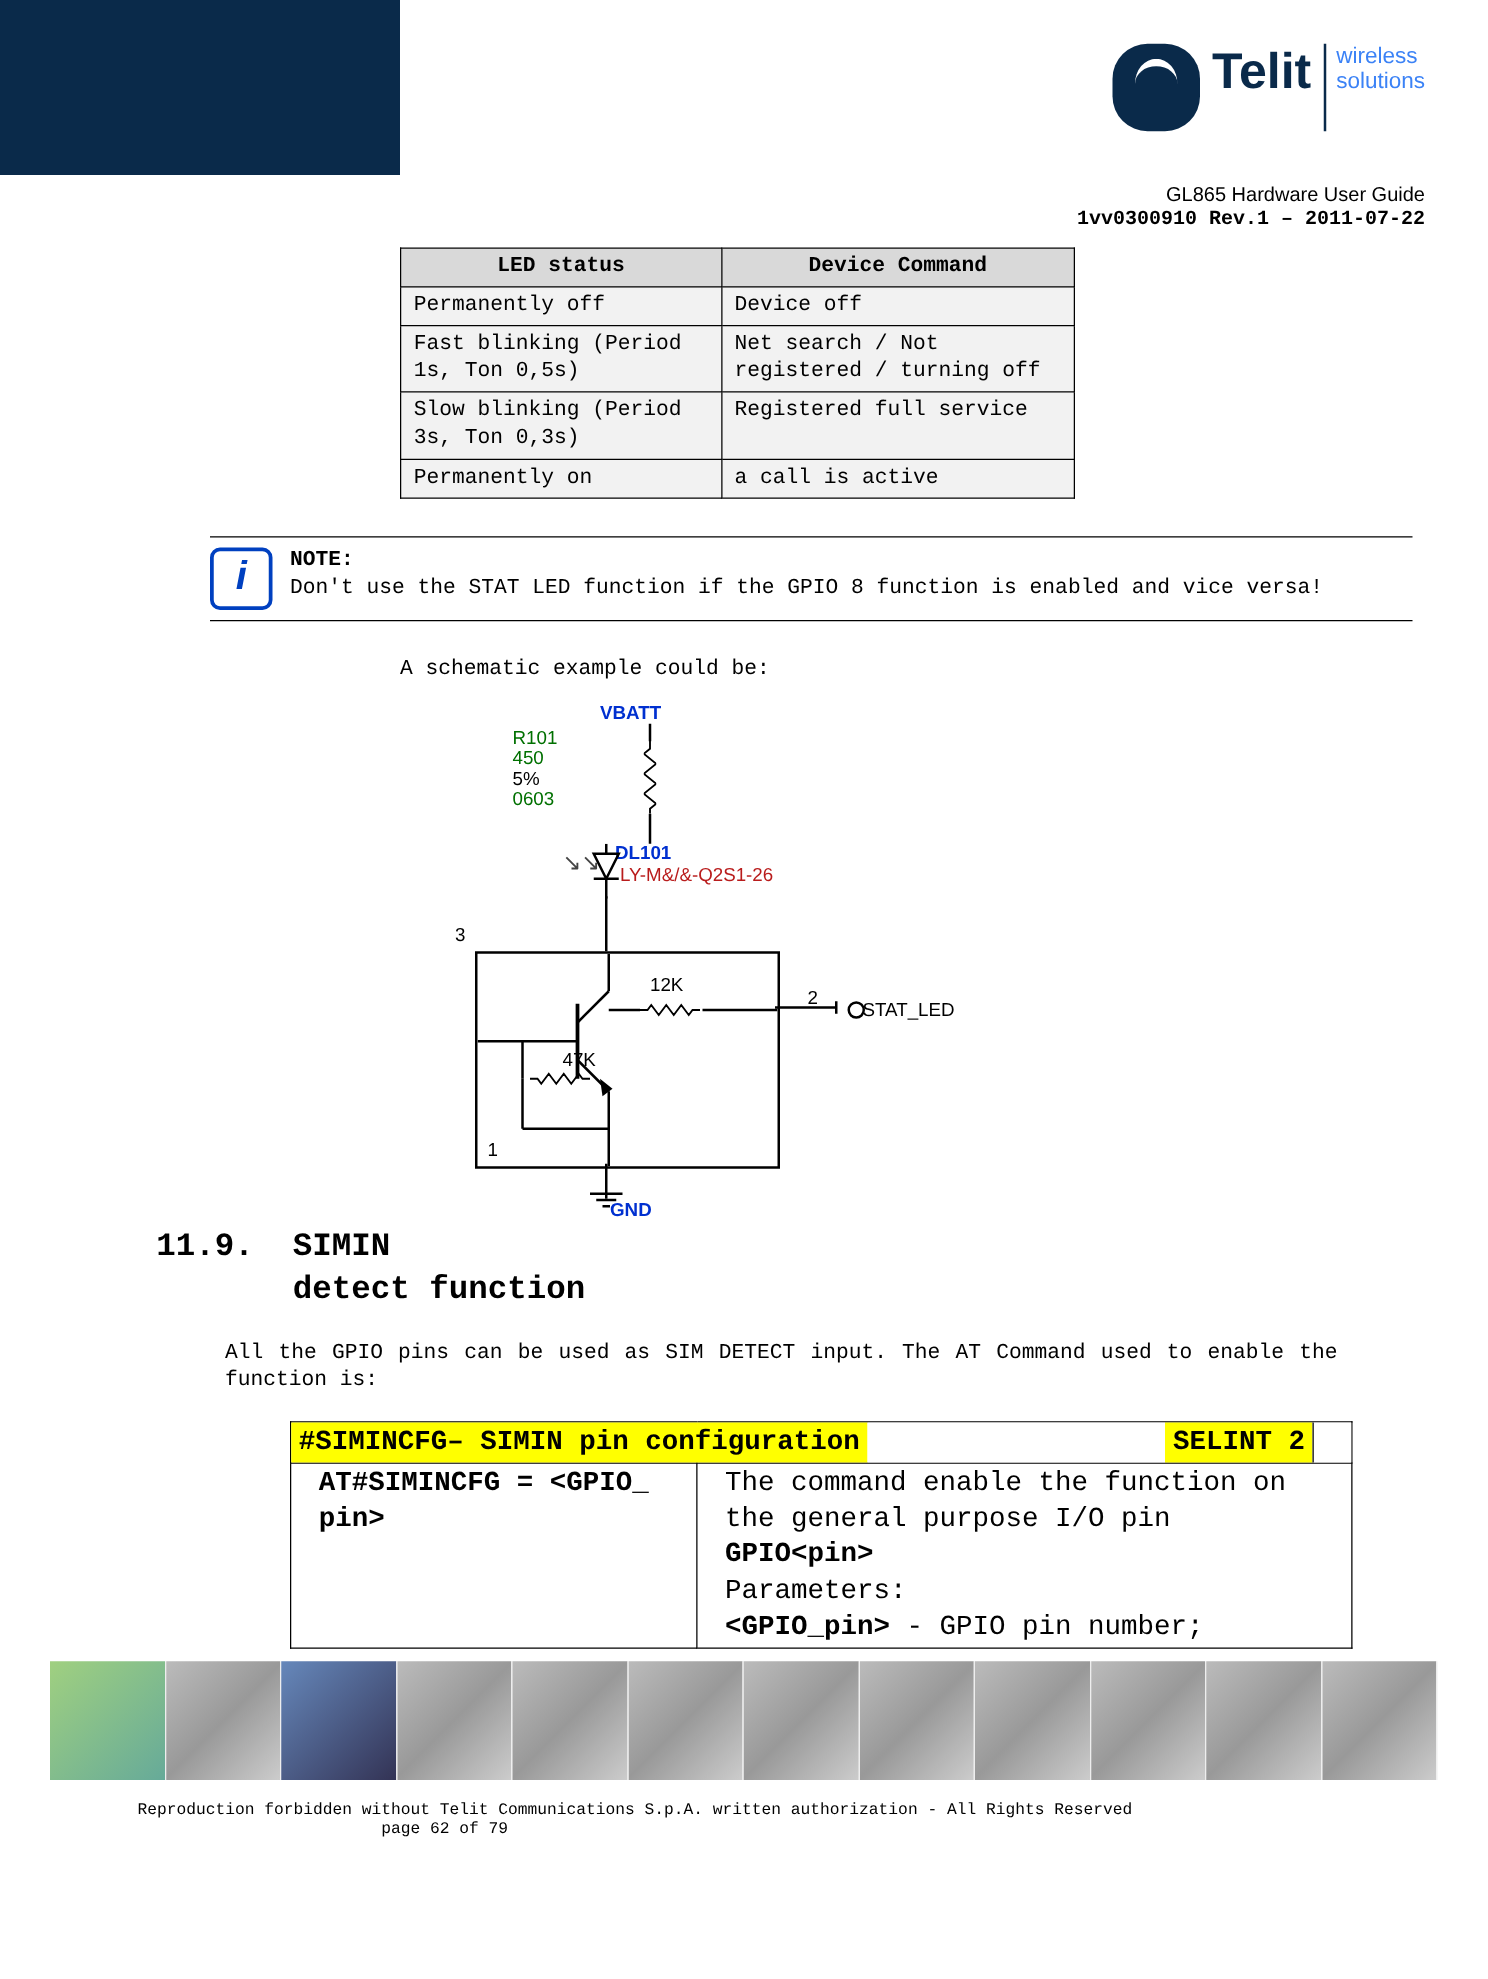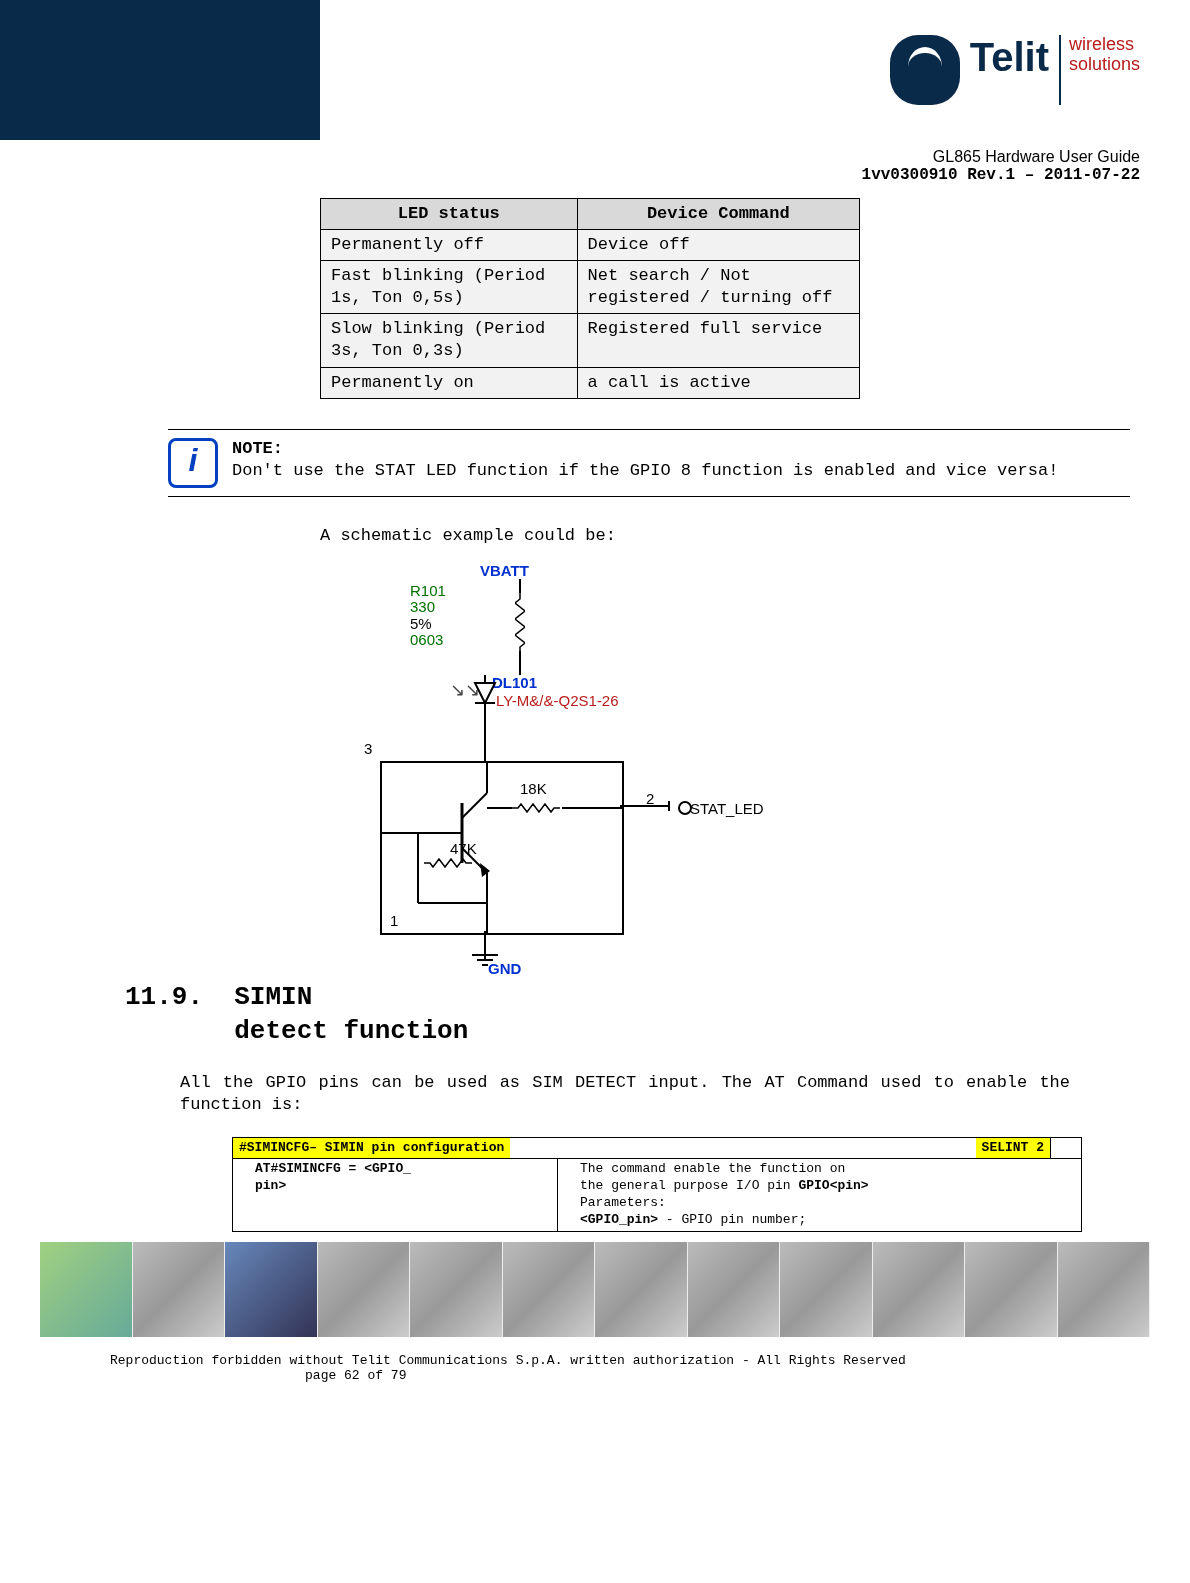--- a/index.html
+++ b/index.html
@@ -53,21 +53,21 @@
   }
   .logo-text-main {
     font-family: Arial, sans-serif;
     font-size: 40px;
     font-weight: bold;
     color: #0a2a4a;
   }
   .logo-sub {
     font-family: Arial, sans-serif;
     font-size: 18px;
-    color: #b91c1c;
+    color: #3b82f6;
     line-height: 1.1;
     border-left: 2px solid #0a2a4a;
     padding-left: 8px;
   }
   .doc-title-block {
     text-align: right;
     padding: 8px 50px 4px 0;
     font-size: 16px;
   }
   .doc-title-line1 {
@@ -168,21 +168,21 @@
     font-family: "Courier New", monospace;
     font-size: 26px;
     font-weight: bold;
   }
   .body-para { margin: 0 60px 20px 120px; text-align: justify; }
   .cmd-table {
     border-collapse: collapse;
     margin: 0 0 0 172px;
     width: 850px;
     font-family: "Courier New", monospace;
-    font-size: 13px;
+    font-size: 22px;
   }
   .cmd-table th, .cmd-table td {
     border: 1.5px solid black;
     padding: 2px 22px;
     vertical-align: top;
     text-align: left;
   }
   .cmd-hdr-yellow { background: #ffff00; font-weight: bold; }
   .footer-strip {
     display: flex;
@@ -259,21 +259,21 @@
       <div>Don't use the STAT LED function if the GPIO 8 function is enabled and vice versa!</div>
     </div>
   </div>
 
   <div class="schematic-intro">A schematic example could be:</div>
 
   <div class="schematic-box">
     <div class="sch-vbatt">VBATT</div>
     <div class="sch-r101">
       <span>R101</span><br>
-      <span>330</span><br>
+      <span>450</span><br>
       <span class="blk">5%</span><br>
       <span>0603</span>
     </div>
     <svg class="sch-resistor" viewBox="0 0 10 60">
         <path d="M5 0 v8 l-5 4 10 8 -10 8 10 8 -10 8 10 8 -5 4 v4" stroke="black" fill="none" stroke-width="1.5"></path>
       </svg>
     <div class="sch-line" style="left:199px;top:18px;width:2px;height:14px;"></div>
     <div class="sch-line" style="left:199px;top:90px;width:2px;height:24px;"></div>
     <div class="sch-led-arrows">↘↘</div>
     <div class="sch-dl101">DL101</div>
@@ -299,21 +299,21 @@
         <line x1="105" y1="110" x2="105" y2="170" stroke="black" stroke-width="2"></line>
         <path d="M130 45 h6 l3-4 6 8 6-8 6 8 6-8 6 8 3-4 h6" stroke="black" fill="none" stroke-width="1.5"></path>
         <line x1="105" y1="45" x2="130" y2="45" stroke="black" stroke-width="2"></line>
         <line x1="180" y1="45" x2="240" y2="45" stroke="black" stroke-width="2"></line>
         <path d="M80 82 h-6 l-3-4 -6 8 -6-8 -6 8 -6-8 -6 8 -3-4 h-6" stroke="black" fill="none" stroke-width="1.5" transform="translate(10,18)"></path>
         <line x1="36" y1="100" x2="36" y2="140" stroke="black" stroke-width="2"></line>
         <line x1="36" y1="140" x2="105" y2="140" stroke="black" stroke-width="2"></line>
         <line x1="36" y1="70" x2="36" y2="100" stroke="black" stroke-width="2"></line>
       </svg>
     </div>
-    <div class="sch-val" style="left:200px;top:218px">18K</div>
+    <div class="sch-val" style="left:200px;top:218px">12K</div>
     <div class="sch-val" style="left:130px;top:278px">47K</div>
     <div class="sch-num" style="left:326px;top:228px">2</div>
     <div class="sch-num" style="left:70px;top:350px">1</div>
     <div class="sch-line" style="left:300px;top:244px;width:48px;height:2px;"></div>
     <div class="sch-line" style="left:348px;top:240px;width:2px;height:10px;"></div>
     <circle style="position:absolute;left:358px;top:240px;width:10px;height:10px;border:2px solid black;border-radius:50%"></circle>
     <div class="sch-statled">STAT_LED</div>
     <div class="sch-line" style="left:164px;top:370px;width:2px;height:28px;"></div>
     <svg style="position:absolute;left:150px;top:392px;width:30px;height:14px" viewBox="0 0 30 14">
       <line x1="2" y1="2" x2="28" y2="2" stroke="black" stroke-width="2"></line>

